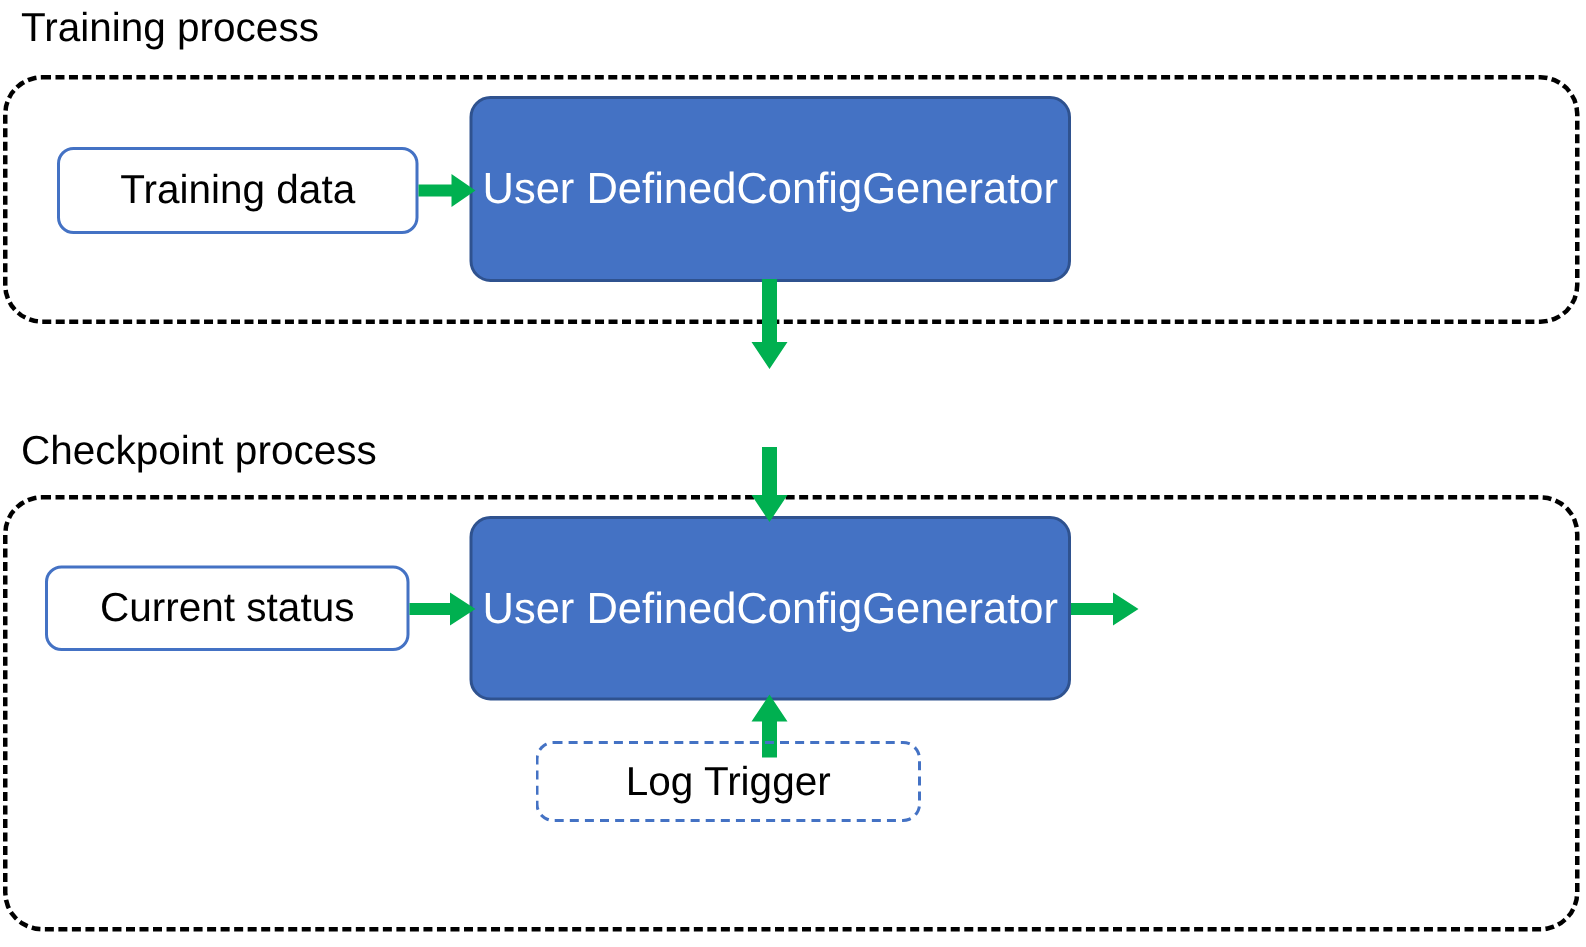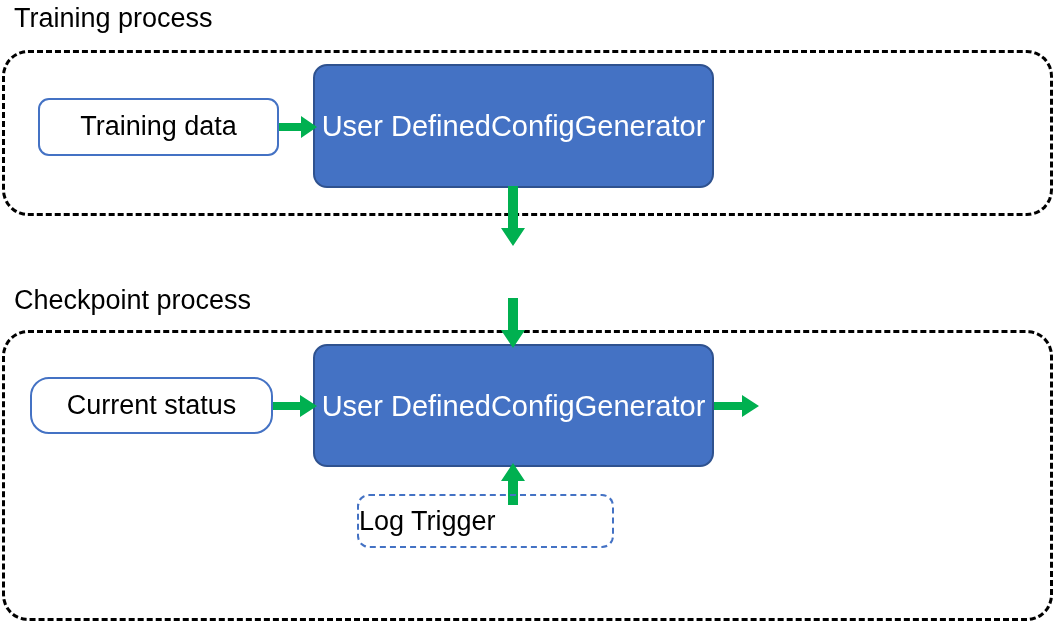--- a/index.html
+++ b/index.html
@@ -53,21 +53,21 @@
     border-radius: 11px;
     color: #000000;
     font-size: 27px;
     line-height: 1.15;
     text-align: center;
     white-space: nowrap;
   }
 
   #node-training-data { left: 38px;  top: 98px;  width: 241px; height: 58px; }
   #node-checkpoint    { left: 394px; top: 243px; width: 239px; height: 57px; }
-  #node-current-status{ left: 30px;  top: 377px; width: 243px; height: 57px; border-radius: 19px; }
+  #node-current-status{ left: 30px;  top: 377px; width: 243px; height: 57px; }
   #node-output-config { left: 757px; top: 375px; width: 250px; height: 60px; }
 
   
   .proc {
     position: absolute;
     box-sizing: border-box;
     display: flex;
     flex-direction: row;
     align-items: center;
     justify-content: center;
@@ -82,20 +82,21 @@
   }
   #proc-training  { left: 313px; top: 64px;  width: 401px; height: 124px; }
   #proc-inference { left: 313px; top: 344px; width: 401px; height: 123px; }
 
   
   .trigger {
     position: absolute;
     box-sizing: border-box;
     display: flex;
     align-items: center;
+    justify-content: center;
     background: #ffffff;
     border: 2px dashed #4472C4;
     border-radius: 12px;
     color: #000000;
     font-size: 27px;
     white-space: nowrap;
   }
   #trigger-log   { left: 357px; top: 494px; width: 257px; height: 54px; z-index: 3; background: transparent; }
   #trigger-clock { left: 430px; top: 548px; width: 264px; height: 56px; z-index: 4; background: transparent; }
 

